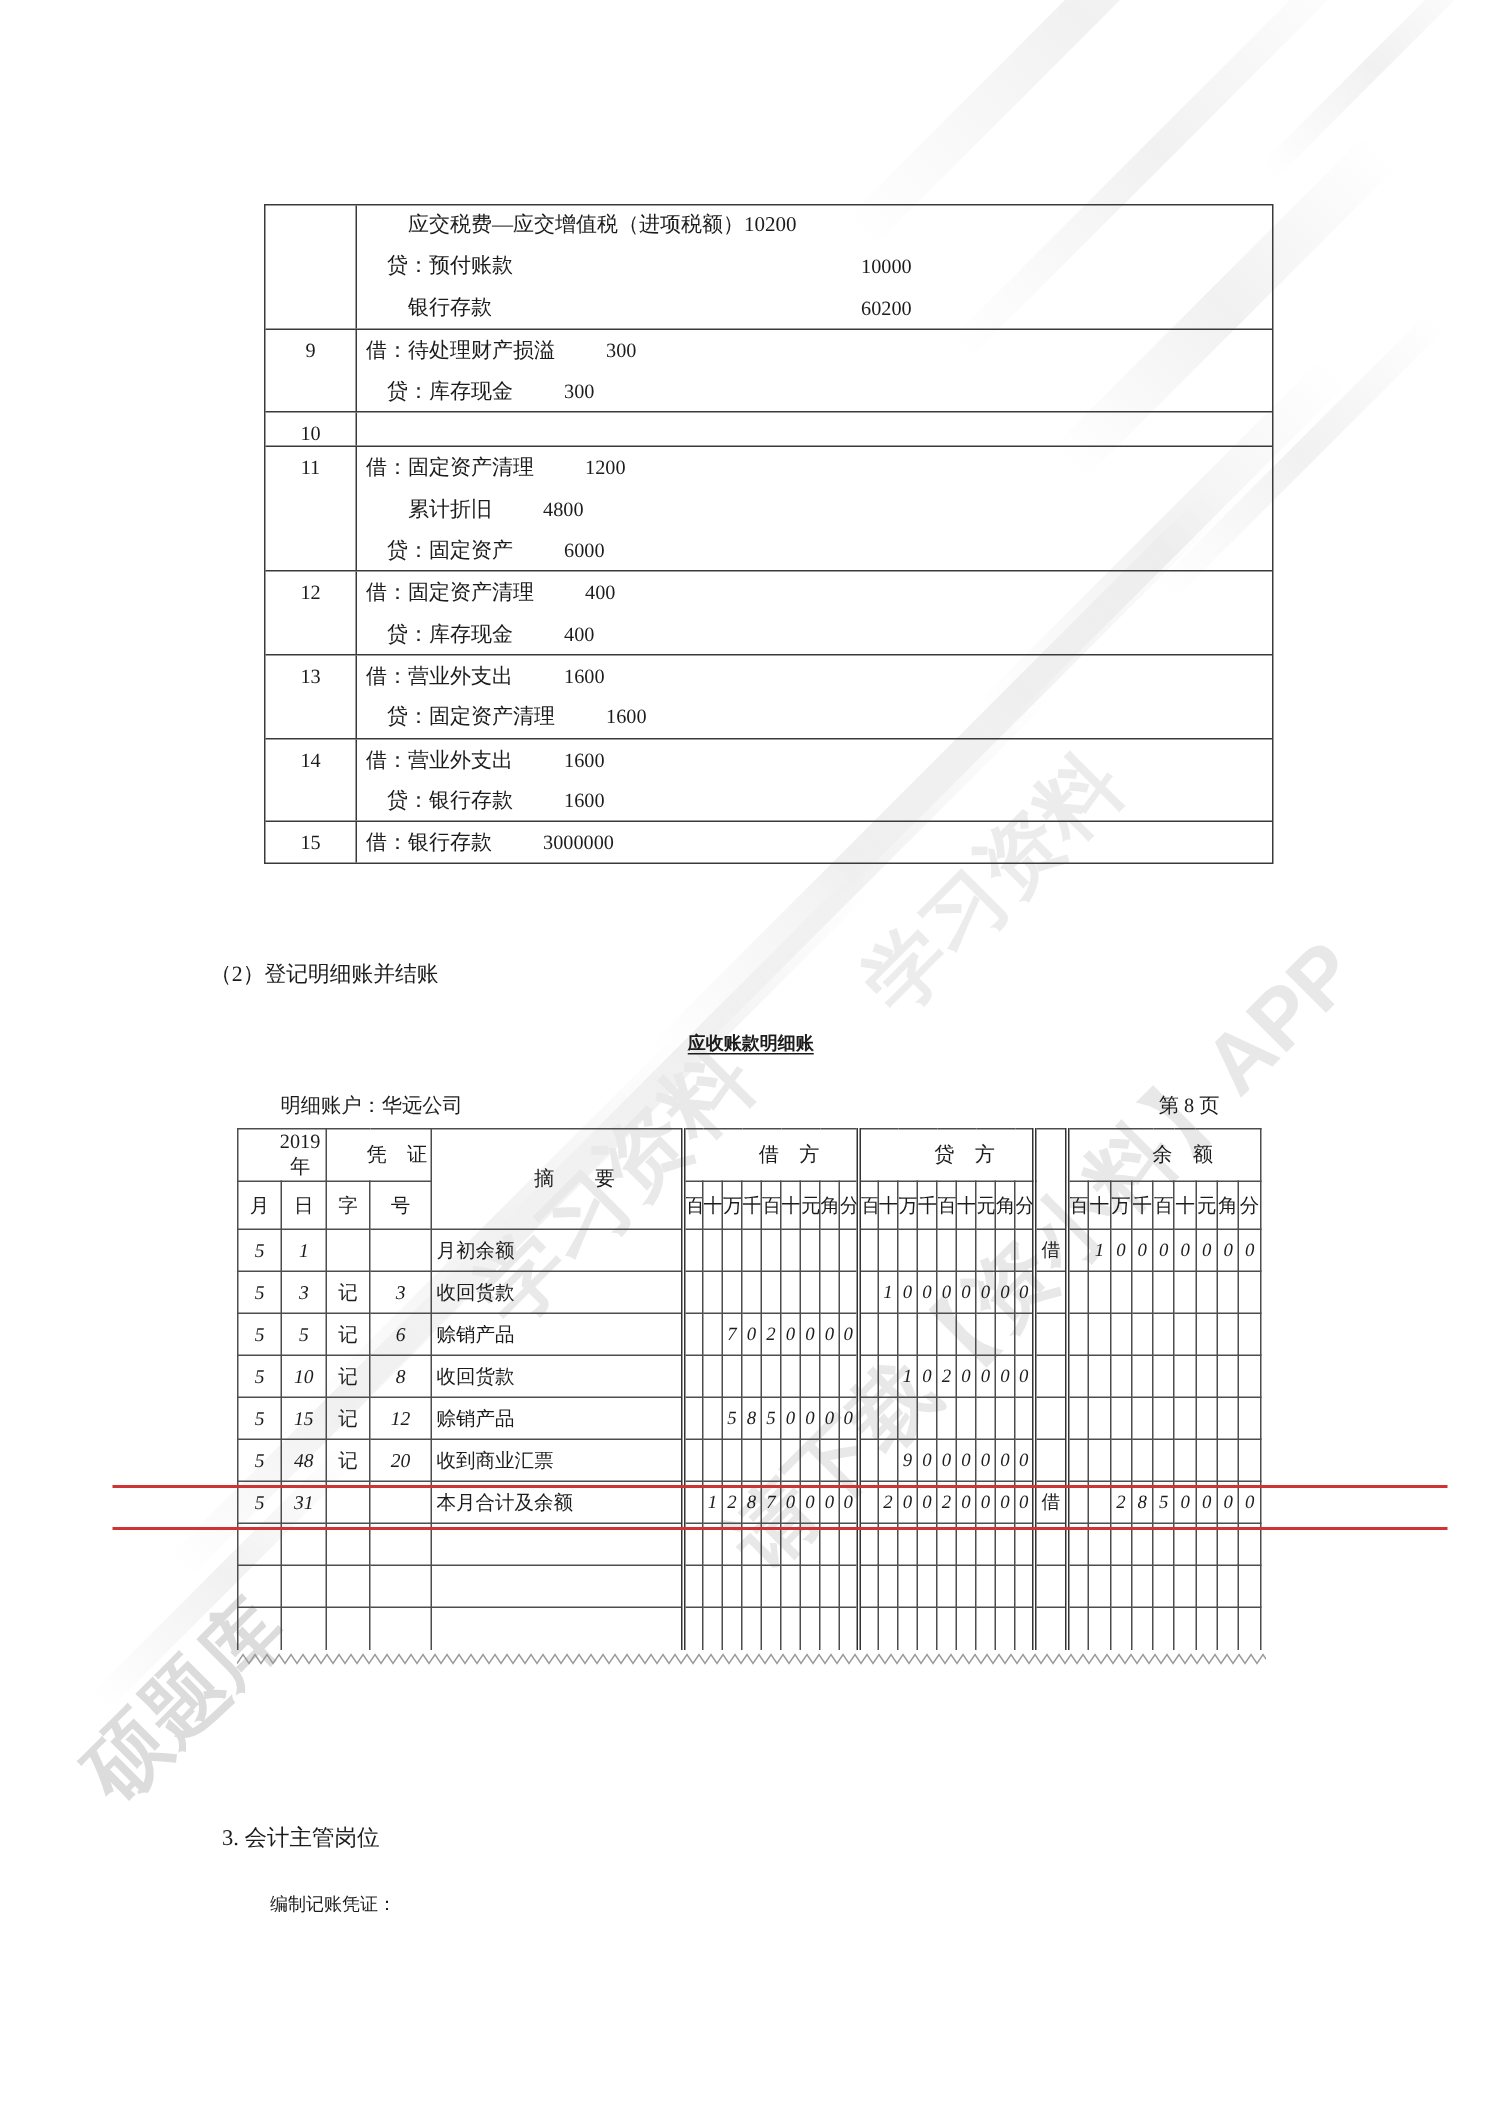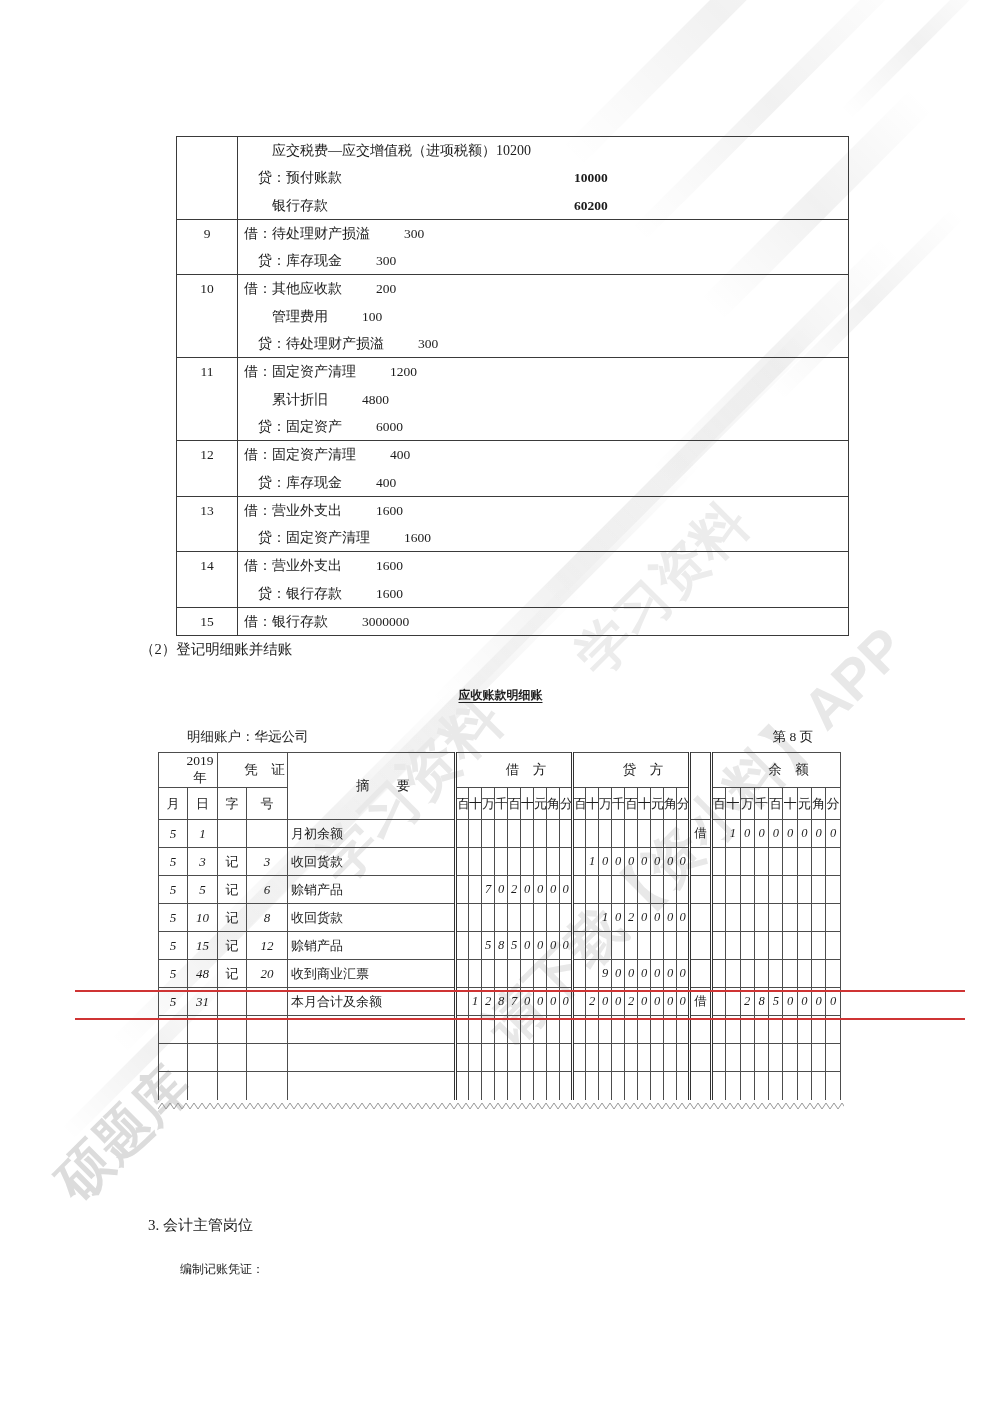--- a/index.html
+++ b/index.html
@@ -19,21 +19,21 @@
   .jtable{position:absolute;left:176px;top:120px;width:671px;z-index:2;
       border:1.3px solid #3a3a3a;margin-top:16px;}
   .jrow{display:flex;border-top:1.3px solid #3a3a3a;}
   .jrow:first-child{border-top:none;}
   .jnum{width:60px;flex:0 0 60px;border-right:1.3px solid #3a3a3a;
       text-align:center;font-size:13.5px;padding-top:6px;}
   .jbody{flex:1;}
   .jline{position:relative;height:27.3px;line-height:27.3px;font-size:14px;}
   .ind0{padding-left:6px;}.ind1{padding-left:20px;}.ind2{padding-left:34px;}
   .amt{margin-left:34px;font-size:13.5px;}
-  .amt.far{position:absolute;left:336px;margin-left:0;font-weight:bold;}
+  .amt.far{position:absolute;left:336px;margin-left:0;}
   
   .note{position:absolute;left:140px;top:640px;font-size:14.5px;z-index:2;}
   
   .ledger{position:absolute;left:158px;top:687px;width:685px;z-index:2;}
   .ltitle{text-align:center;font-size:12px;font-weight:600;
       text-decoration:underline;text-underline-offset:3px;}
   .lcap{display:flex;justify-content:space-between;
       margin:24px 30px 4px 29px;font-size:13.5px;height:20px;}
   table.ltable{border-collapse:collapse;table-layout:fixed;width:682px;
       border:1.4px solid #333;border-bottom:none;background:transparent;}
@@ -94,25 +94,20 @@
     </div>
     <div class="jrow">
       <div class="jnum">9</div>
       <div class="jbody">
         <div class="jline ind0"><span>借：待处理财产损溢</span><span class="amt">300</span></div>
         <div class="jline ind1"><span>贷：库存现金</span><span class="amt">300</span></div>
       </div>
     </div>
     <div class="jrow">
       <div class="jnum">10</div>
-      <div class="jbody">
-        <div class="jline ind0"><span>借：其他应收款</span><span class="amt">200</span></div>
-        <div class="jline ind2"><span>管理费用</span><span class="amt">100</span></div>
-        <div class="jline ind1"><span>贷：待处理财产损溢</span><span class="amt">300</span></div>
-      </div>
     </div>
     <div class="jrow">
       <div class="jnum">11</div>
       <div class="jbody">
         <div class="jline ind0"><span>借：固定资产清理</span><span class="amt">1200</span></div>
         <div class="jline ind2"><span>累计折旧</span><span class="amt">4800</span></div>
         <div class="jline ind1"><span>贷：固定资产</span><span class="amt">6000</span></div>
       </div>
     </div>
     <div class="jrow">

